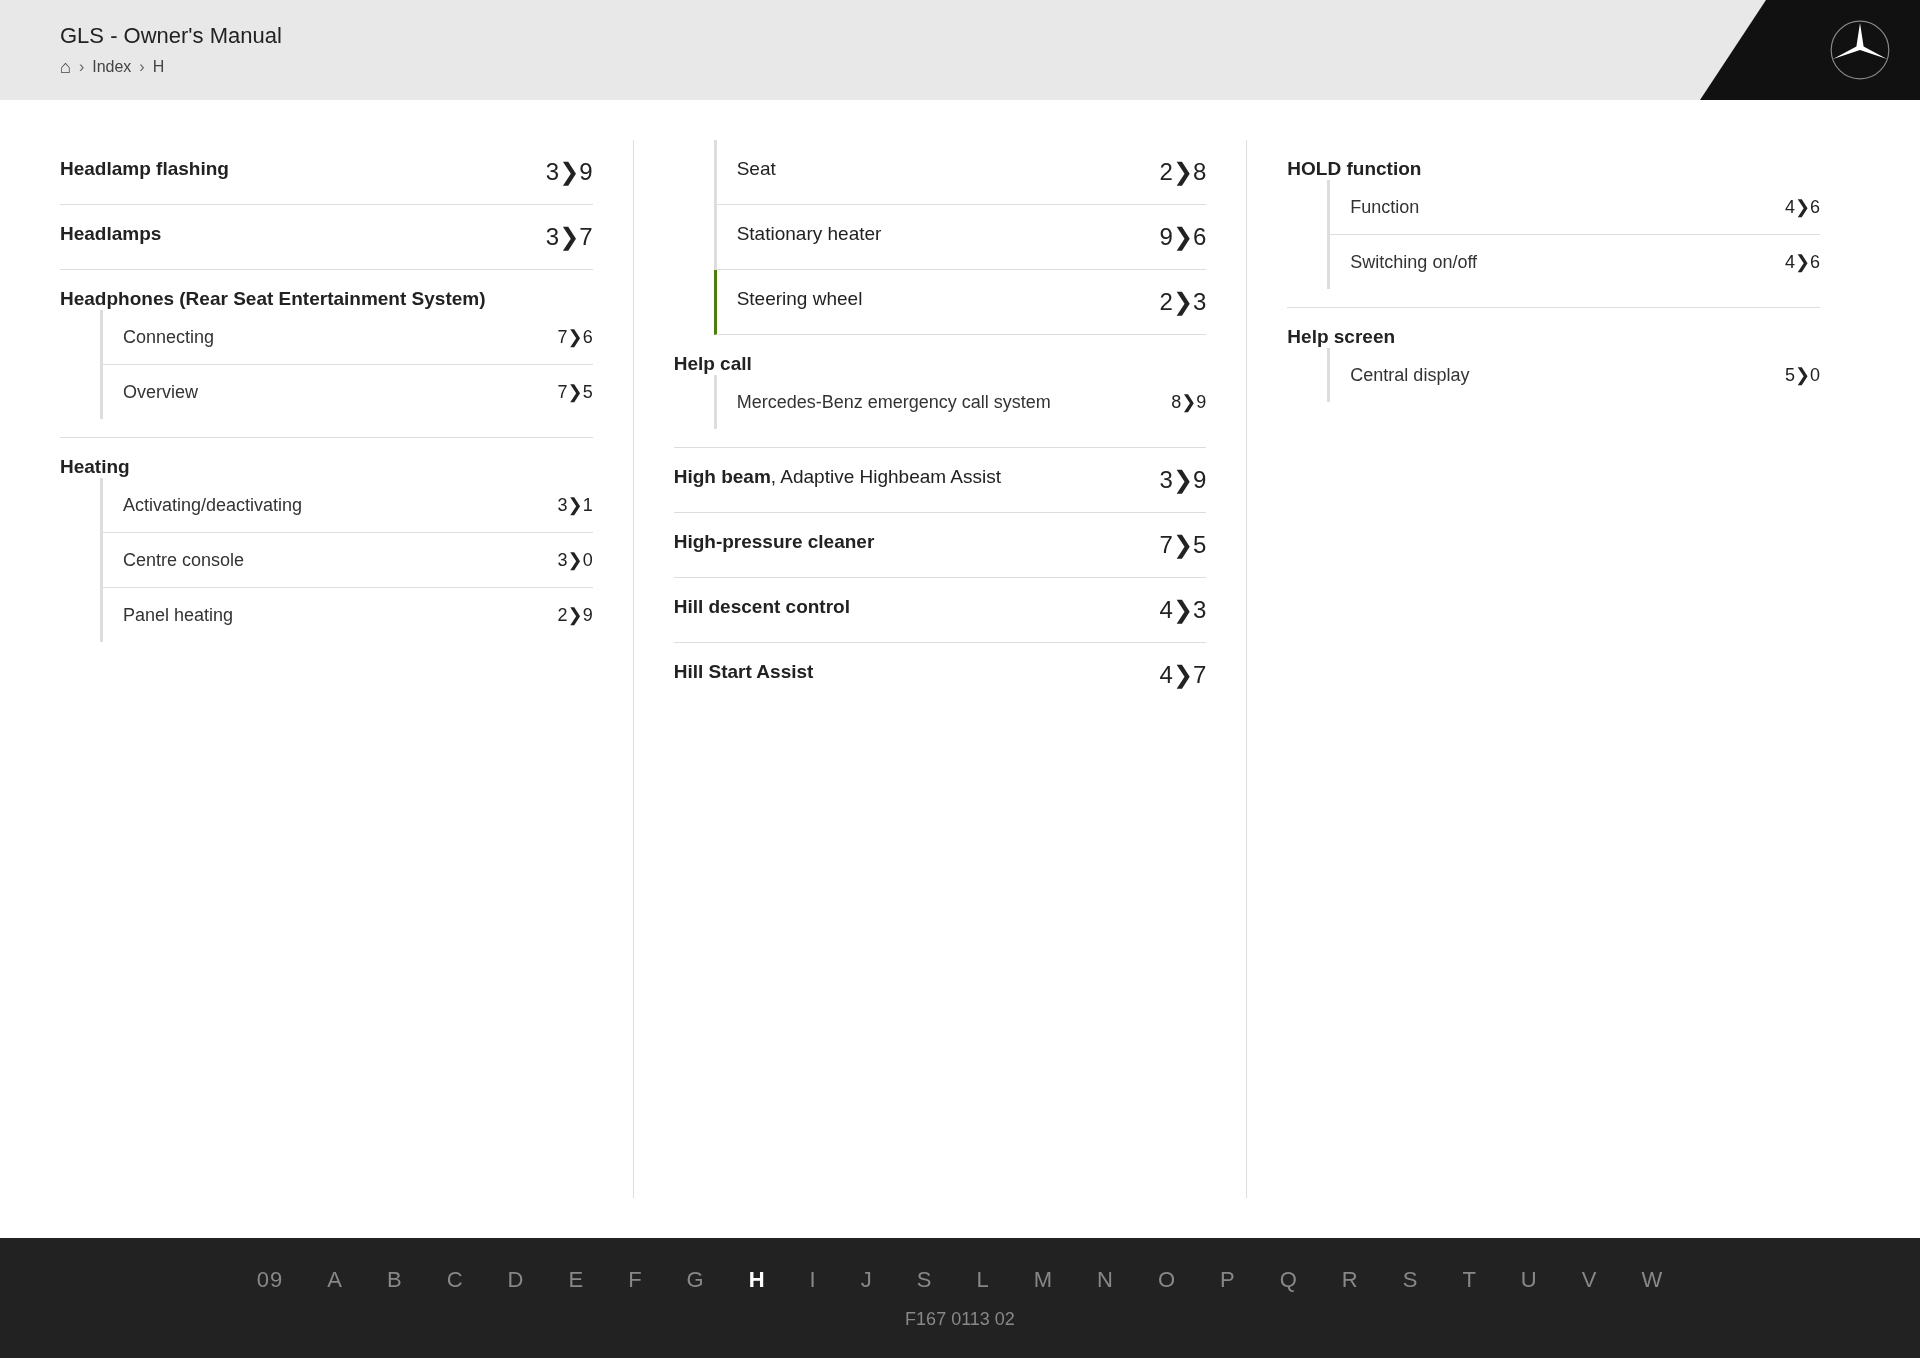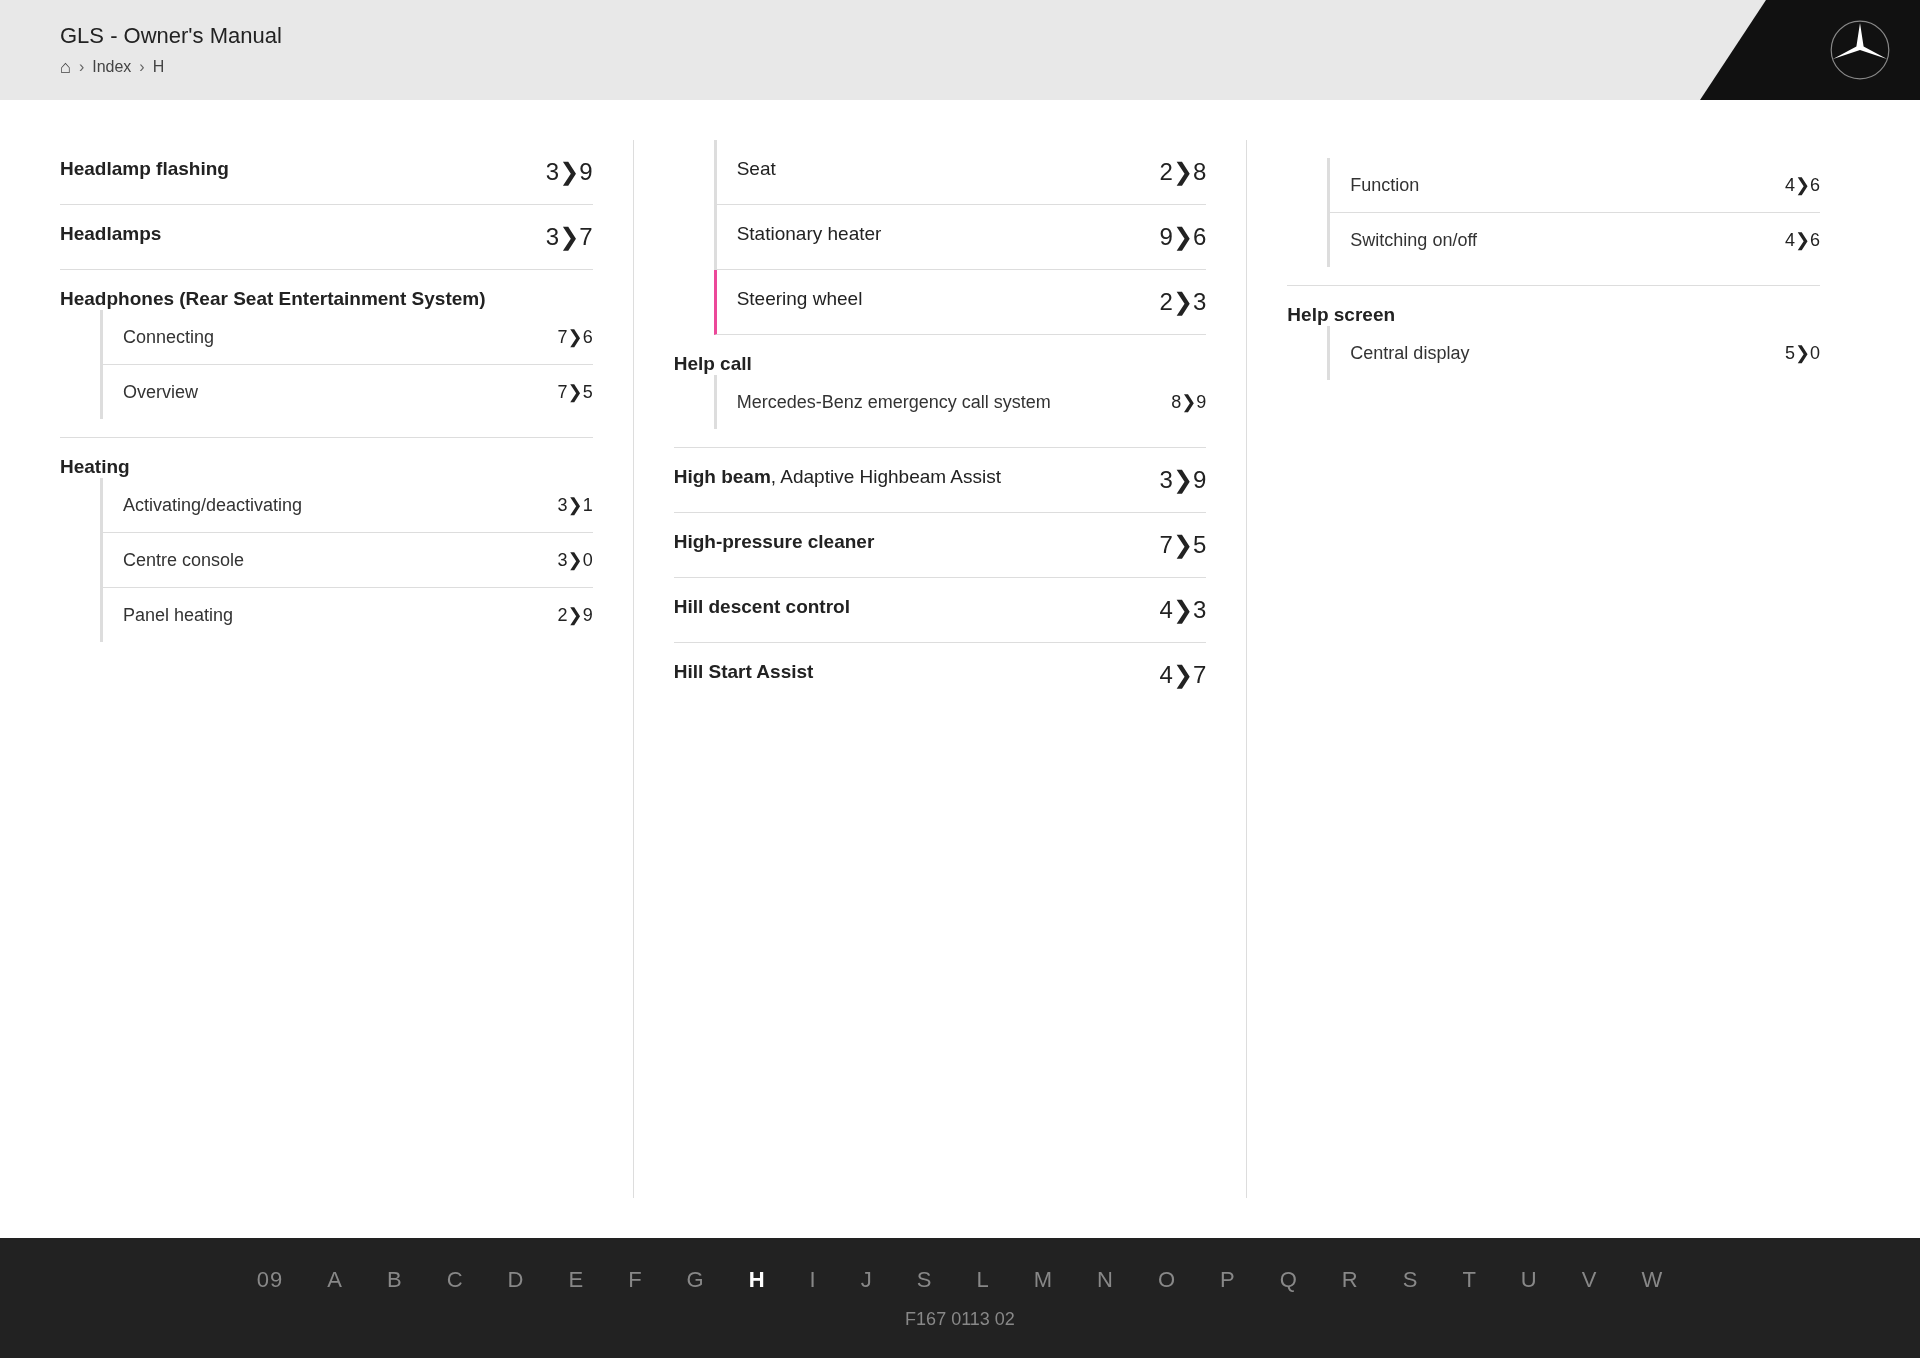--- a/index.html
+++ b/index.html
@@ -269,21 +269,21 @@
       </div>
     </div>
 
     <div class="entry" style="margin-left:40px; padding-left:20px; border-left:3px solid #ddd;">
       <div class="entry-main">
         <span class="entry-label" style="cursor:pointer;">Stationary heater</span>
         <span class="entry-page">9<span class="arr">❯</span>6</span>
       </div>
     </div>
 
-    <div class="entry" style="margin-left:40px; padding-left:20px; border-left:3px solid #ec4899;">
+    <div class="entry" style="margin-left:40px; padding-left:20px; border-left:3px solid #4d7c0f;">
       <div class="entry-main">
         <span class="entry-label" style="cursor:pointer;">Steering wheel</span>
         <span class="entry-page">2<span class="arr">❯</span>3</span>
       </div>
     </div>
 
     <div class="entry">
       <div class="entry-main">
         <span class="entry-label bold" style="cursor:pointer;">Help call</span>
       </div>
@@ -321,20 +321,23 @@
         <span class="entry-label bold" style="cursor:pointer;">Hill Start Assist</span>
         <span class="entry-page">4<span class="arr">❯</span>7</span>
       </div>
     </div>
 
   </div>
 
   <div class="col">
 
     <div class="entry">
+      <div class="entry-main">
+        <span class="entry-label bold" style="cursor:pointer;">HOLD function</span>
+      </div>
       <div class="sub-entries">
         <div class="sub-entry">
           <span class="sub-entry-label" style="cursor:pointer;">Function</span>
           <span class="sub-entry-page">4<span class="arr">❯</span>6</span>
         </div>
         <div class="sub-entry">
           <span class="sub-entry-label" style="cursor:pointer;">Switching on/off</span>
           <span class="sub-entry-page">4<span class="arr">❯</span>6</span>
         </div>
       </div>

